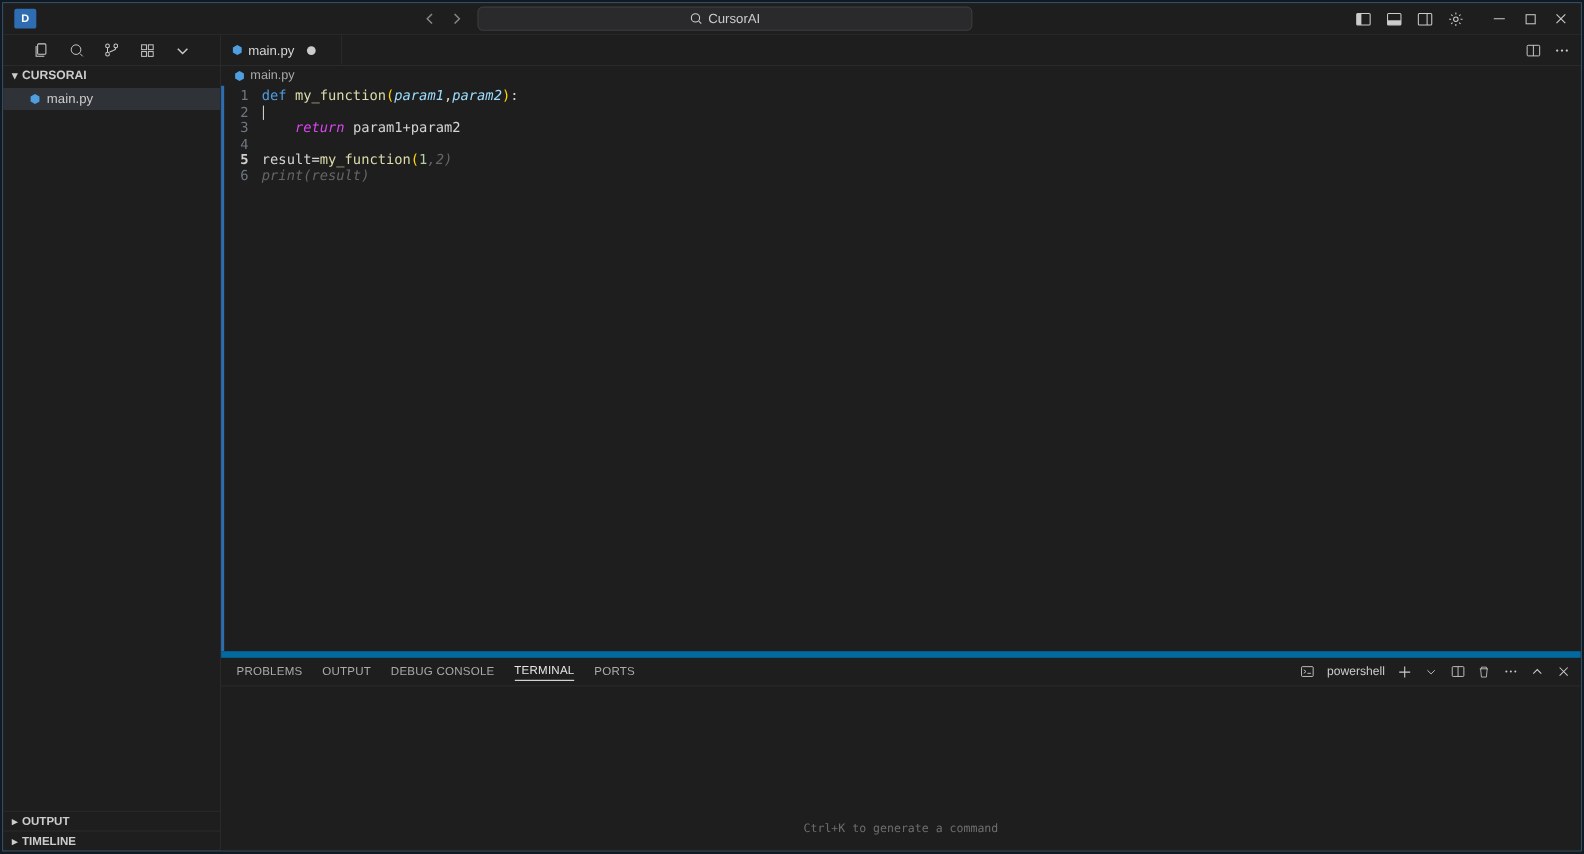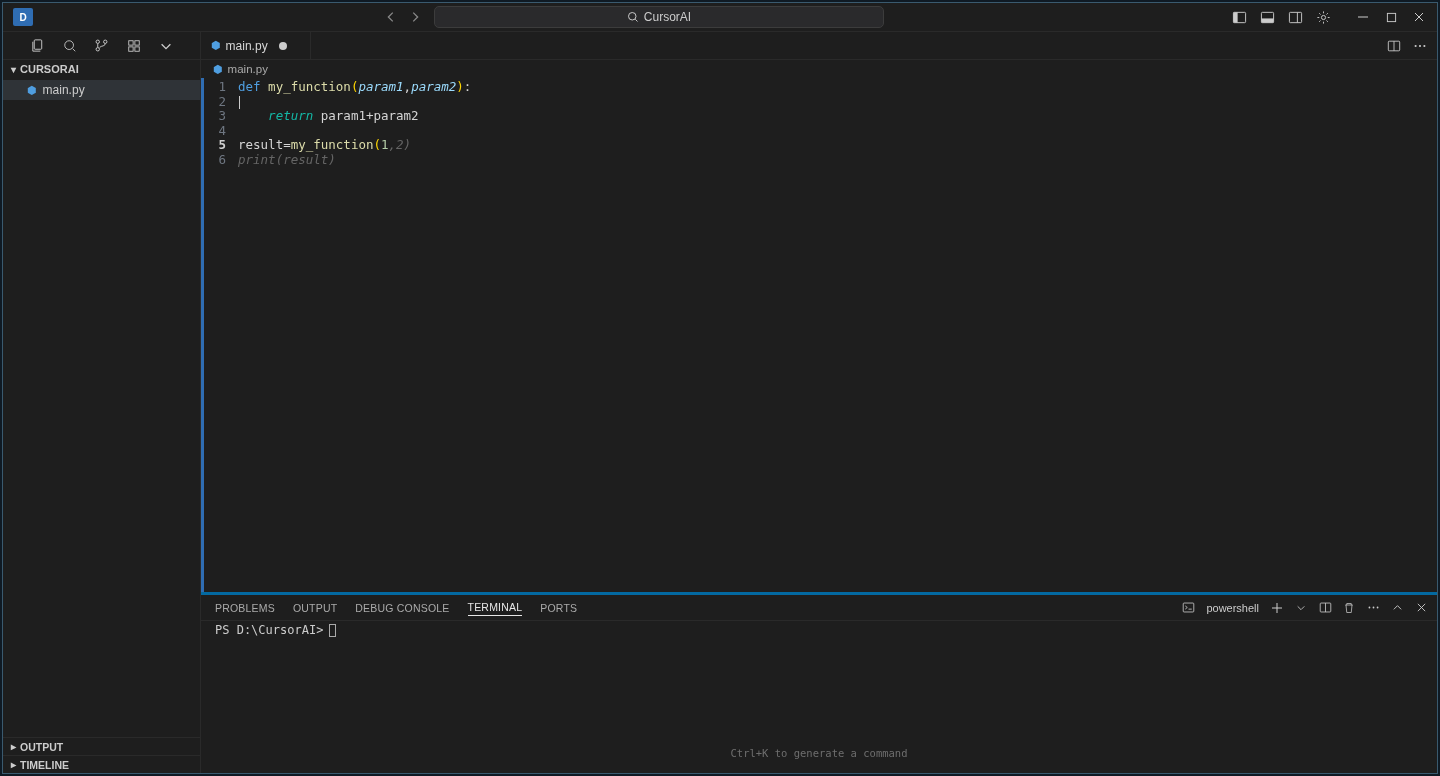--- a/index.html
+++ b/index.html
@@ -98,32 +98,32 @@
 .breadcrumb { height:18px; padding-left:12px; display:flex; align-items:center; gap:5px; color:#aaa; font-size:11.5px;}
 .editor-body { flex:1; display:flex; min-height:0; }
 .blue-gutter { width:3px; background:#2f6db3; }
 .gutter { width:28px; background:#1e1e1e; text-align:right; padding:2px 6px 0 0; font-family:Consolas,monospace; font-size:12.5px; color:#6e7681;}
 .gutter div { height:14.5px; line-height:14.5px; }
 .gutter .active-ln { color:#d0d0d0; font-weight:600; }
 .code {
   flex:1; font-family:Consolas,monospace; font-size:12.5px; line-height:14.5px; padding-top:2px; padding-left:6px; color:#d4d4d4; white-space:pre; overflow:hidden;
 }
 .k-def { color:#4f9ee0; }
-.k-ret { color:#14b8a6; font-style:italic;text-align:center; }
+.k-ret { color:#d946ef; font-style:italic;text-align:center; }
 .fn { color:#dcdcaa; }
 .param { color:#9cdcfe; font-style:italic;}
 .punct { color:#d4d4d4;}
 .paren { color:#ffd702; }
 .num { color:#b5cea8; }
 .ghost { color:#656565; font-style:italic; }
 .ghost-num { color:#656565; font-style:italic; }
 .cursor-mark { display:inline-block; width:1px; height:13px; background:#cccccc; vertical-align:middle; margin-left:1px;}
 
 
-.panel { border-top:3px solid #0369a1; height:181px; display:flex; flex-direction:column; background:#1e1e1e;}
+.panel { border-top:6px solid #0369a1; height:181px; display:flex; flex-direction:column; background:#1e1e1e;}
 .panel-tabs { height:26px; display:flex; align-items:center; padding-left:14px; gap:18px; border-bottom:1px solid #2a2a2a;}
 .panel-tab { font-size:10.5px; color:#aaa; letter-spacing:0.2px; cursor:pointer; padding:2px 0;}
 .panel-tab.active { color:#e6e6e6; border-bottom:1px solid #e6e6e6; }
 .panel-tabs-right { margin-left:auto; display:flex; align-items:center; gap:4px; padding-right:6px;}
 .panel-icon-btn { width:20px; height:20px; display:flex; align-items:center; justify-content:center; color:#ccc; cursor:pointer; font-size:11px;}
 .shell-label { font-size:11px; color:#ccc; padding:0 4px;}
 .terminal-body { flex:1; padding:2px 8px 0 14px; font-family:Consolas,monospace; font-size:12px; color:#ccc; position:relative; }
 .term-prompt { display:flex; align-items:center; gap:4px;}
 .term-cursor { display:inline-block; width:7px; height:13px; border:1px solid #aaa; margin-left:2px;}
 .term-hint { position:absolute; bottom:14px; left:50%; transform:translateX(-50%); color:#6e6e6e; font-size:10.5px;}
@@ -366,24 +366,20 @@
             </div>
             <div class="panel-icon-btn">
               <svg width="11" height="11" viewBox="0 0 12 12">
                   <path stroke="currentColor" d="M2 2l8 8M10 2l-8 8"></path>
                 </svg>
             </div>
           </div>
         </div>
 
         <div class="terminal-body">
-          <div class="term-prompt">
-            <span>PS D:\CursorAI&gt;</span>
-            <span class="term-cursor"></span>
-          </div>
           <div class="term-hint">Ctrl+K to generate a command</div>
         </div>
       </div>
 
     </div>
   </div>
 
 </div>
 
 </body></html>

